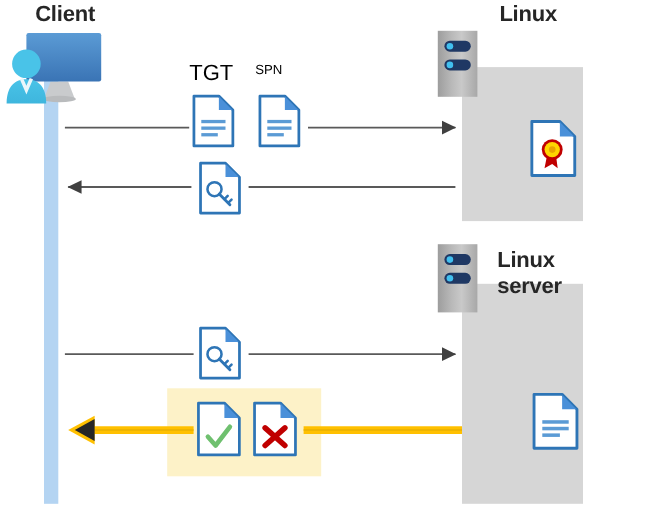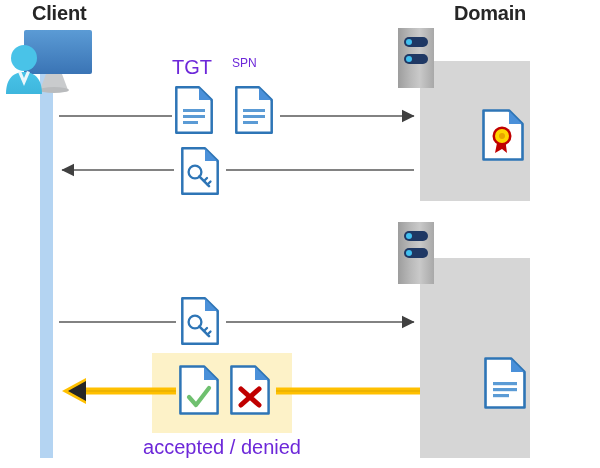--- a/index.html
+++ b/index.html
@@ -24,21 +24,21 @@
   .abs { position: absolute; }
 
   
   .title-bold {
     font-weight: bold;
     color: #262626;
     letter-spacing: -0.2px;
     line-height: 1.16;
   }
   .label-plain {
-    color: #6d28d9;
+    color: #000000;
     font-weight: normal;
   }
 
   
   .lifeline {
     background: #b4d4f2;
   }
 
   
   .server-box {
@@ -113,21 +113,21 @@
     </svg>
   </div>
 
   <div class="abs server-box" style="left:420px; top:61px; width:180px; height:140px;"></div>
 
   <div class="abs rack" style="left:398px; top:28px; width:36px; height:60px;">
     <div class="rack-led" style="left:6px; top:9px; width:24px; height:10px;"></div>
     <div class="rack-led" style="left:6px; top:26px; width:24px; height:10px;"></div>
   </div>
 
-  <div class="abs title-bold" style="left:454px; top:2px; font-size:20px;">Domain</div>
+  <div class="abs title-bold" style="left:454px; top:2px; font-size:20px;">Linux</div>
 
   <div class="abs" style="left:481px; top:108px; width:44px; height:54px;">
     <svg width="44" height="54" viewBox="0 0 44 54">
       <path d="M2.5 2.5 L28 2.5 L41.5 16 L41.5 51.5 L2.5 51.5 Z" fill="#ffffff" stroke="#2e75b6" stroke-width="2.6" stroke-linejoin="round"></path>
       <path d="M28 3 L41 16 L28 16 Z" fill="#4a90d9"></path>
 
       <path d="M17 30 L14 45 L21 41 L26 45 L24 30 Z" fill="#c00000"></path>
 
       <circle cx="21" cy="28" r="9.5" fill="#c00000"></circle>
       <circle cx="21" cy="28" r="7" fill="#ffd500"></circle>
@@ -135,20 +135,21 @@
     </svg>
   </div>
 
   <div class="abs server-box" style="left:420px; top:258px; width:180px; height:200px;"></div>
 
   <div class="abs rack" style="left:398px; top:222px; width:36px; height:62px;">
     <div class="rack-led" style="left:6px; top:9px; width:24px; height:10px;"></div>
     <div class="rack-led" style="left:6px; top:26px; width:24px; height:10px;"></div>
   </div>
 
+  <div class="abs title-bold" style="left:452px; top:226px; font-size:20px;">Linux server</div>
 
 
   <div class="abs" style="left:483px; top:356px; width:44px; height:54px;">
     <svg width="44" height="54" viewBox="0 0 44 54">
       <path d="M2.5 2.5 L28 2.5 L41.5 16 L41.5 51.5 L2.5 51.5 Z" fill="#ffffff" stroke="#2e75b6" stroke-width="2.6" stroke-linejoin="round"></path>
       <path d="M28 3 L41 16 L28 16 Z" fill="#4a90d9"></path>
       <rect x="10" y="26" width="24" height="3.2" fill="#5b9bd5"></rect>
       <rect x="10" y="32" width="24" height="3.2" fill="#5b9bd5"></rect>
       <rect x="10" y="38" width="16" height="3.2" fill="#5b9bd5"></rect>
     </svg>
@@ -211,21 +212,20 @@
   </div>
 
   <div class="abs" style="left:229px; top:364px; width:42px; height:52px;">
     <svg width="42" height="52" viewBox="0 0 42 52">
       <path d="M2.4 2.4 L26 2.4 L39.6 16 L39.6 49.6 L2.4 49.6 Z" fill="#ffffff" stroke="#2e75b6" stroke-width="2.5" stroke-linejoin="round"></path>
       <path d="M26 2.9 L39.1 16 L26 16 Z" fill="#4a90d9"></path>
       <path d="M12 25 L30 41 M30 25 L12 41" fill="none" stroke="#c00000" stroke-width="5" stroke-linecap="round"></path>
     </svg>
   </div>
 
-  <div class="abs label-plain" style="left:112px; top:436px; width:220px; text-align:center; font-size:20px;">accepted / denied</div>
 
   <svg id="overlay">
     <defs>
       <marker id="arrowGray" markerWidth="9" markerHeight="9" refX="7.6" refY="4.5" orient="auto" markerUnits="strokeWidth">
         <path d="M0,0.6 L8,4.5 L0,8.4 Z" fill="#404040"></path>
       </marker>
       <marker id="arrowGrayLeft" markerWidth="9" markerHeight="9" refX="7.6" refY="4.5" orient="auto" markerUnits="strokeWidth">
         <path d="M0,0.6 L8,4.5 L0,8.4 Z" fill="#404040"></path>
       </marker>
     </defs>

